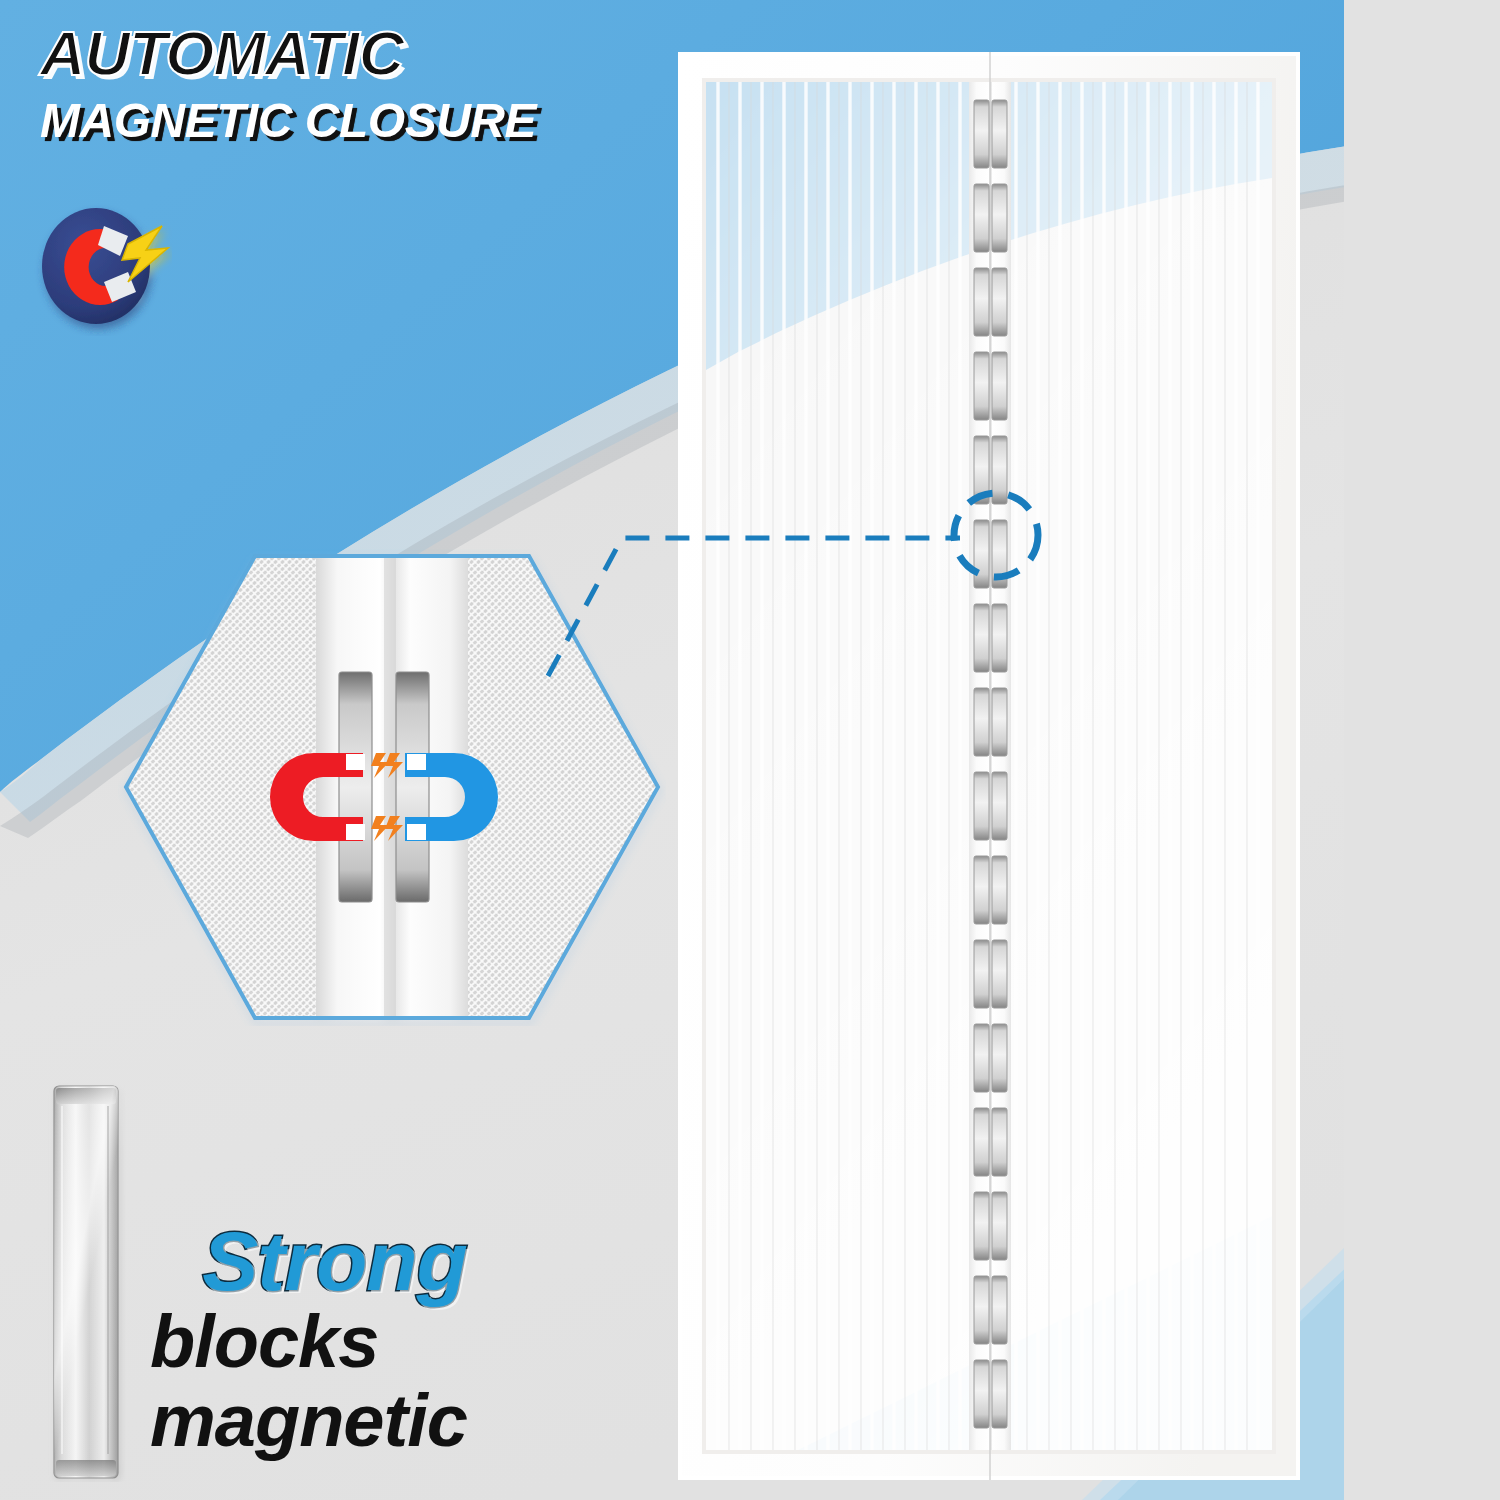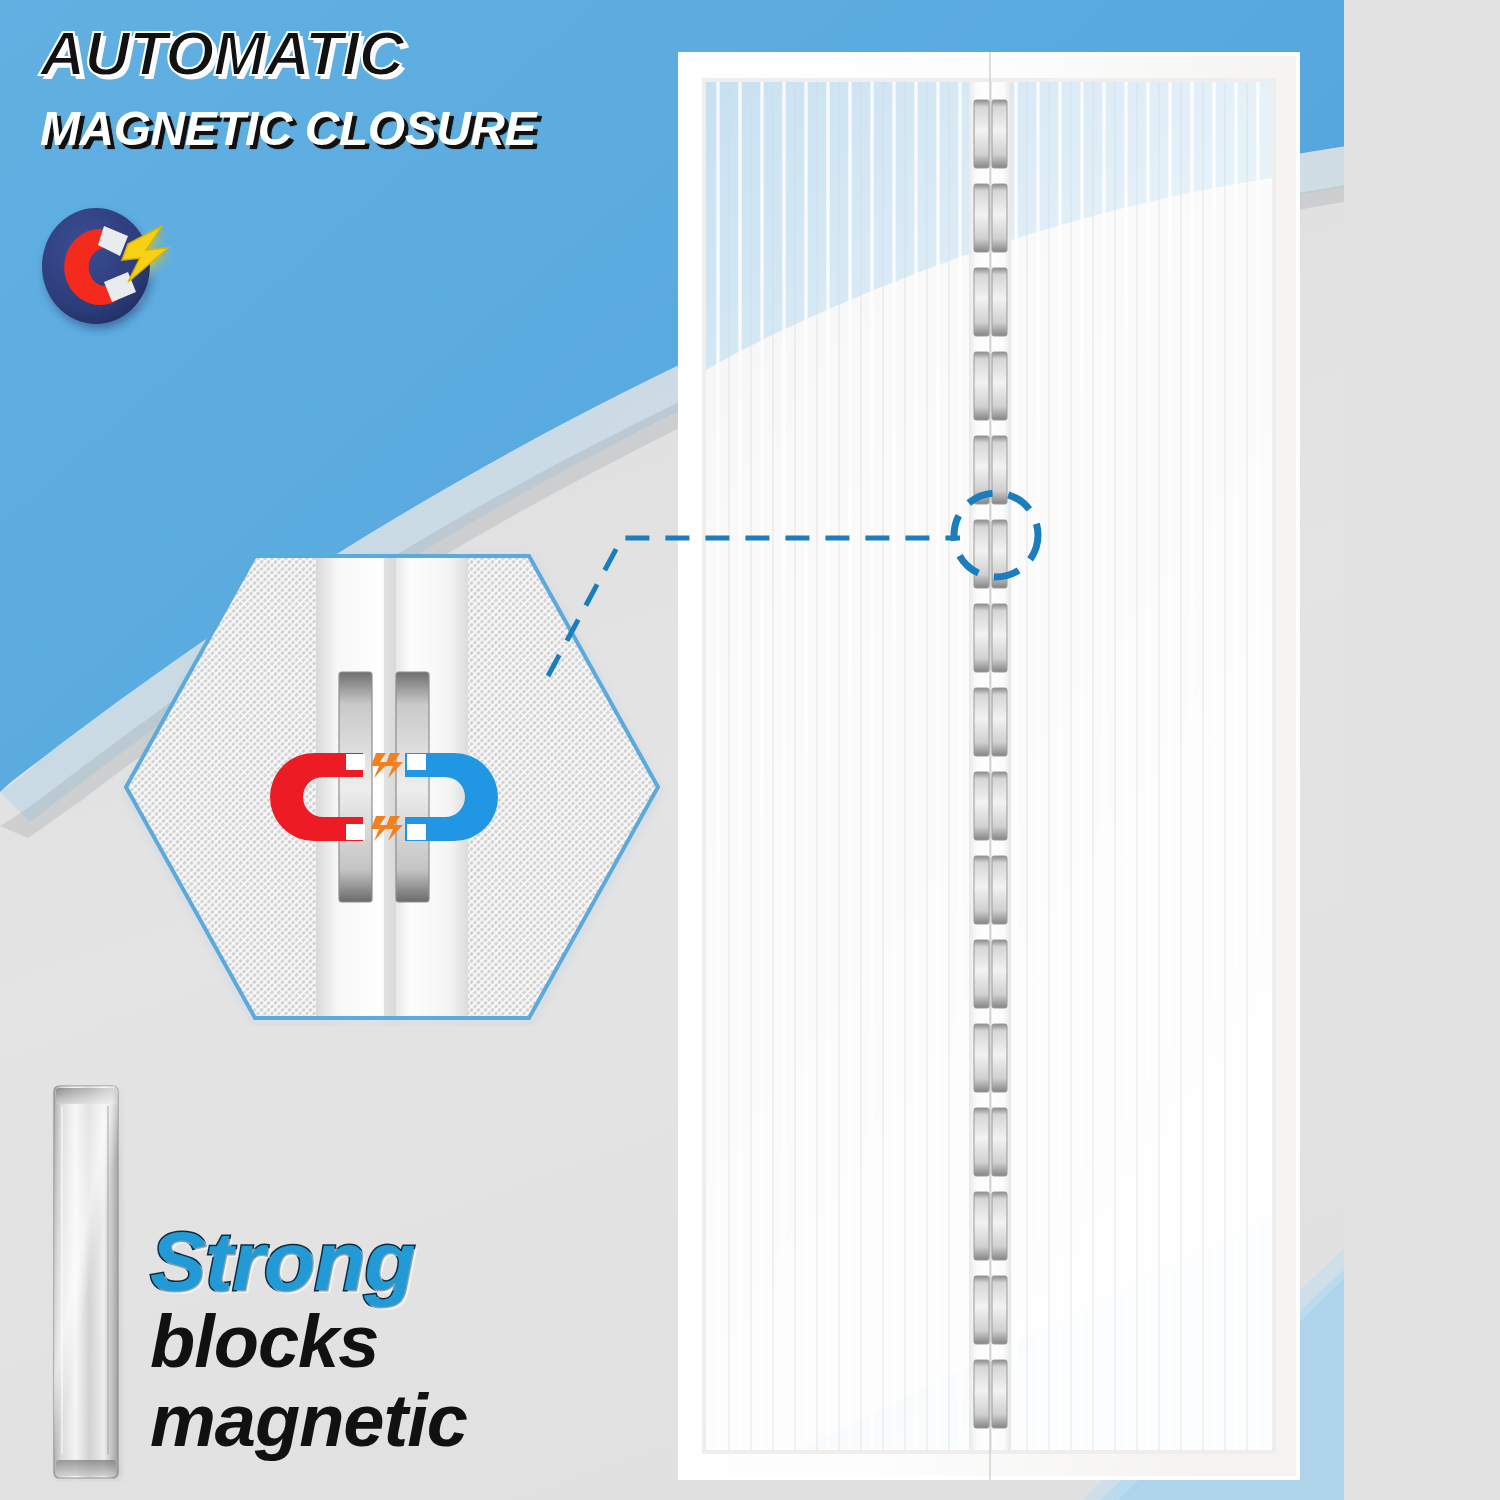--- a/index.html
+++ b/index.html
@@ -17,21 +17,21 @@
   .headline{position:absolute;left:40px;top:22px;z-index:12;}
   .hl1{
     font-size:63px;font-weight:bold;font-style:italic;letter-spacing:-1px;
     color:#111;line-height:1.0;
     -webkit-text-stroke:2px #ffffff;
     text-shadow:4px 4px 0 rgba(255,255,255,.95);
     white-space:nowrap;
   }
   .hl2{
     font-size:48px;font-weight:bold;font-style:italic;letter-spacing:-.5px;
-    color:#ffffff;line-height:1.0;margin-top:20px;
+    color:#ffffff;line-height:1.0;margin-top:12px;
     text-shadow:4px 4px 0 #111, 4px 4px 1px #111;
     white-space:nowrap;
   }
 
   
   .magnet-badge{position:absolute;left:32px;top:196px;width:140px;height:140px;z-index:12;}
 
   
   .hex-wrap{position:absolute;left:118px;top:548px;width:548px;height:478px;z-index:10;}
 
@@ -43,20 +43,21 @@
 
   
   .bottom-text{position:absolute;left:150px;top:1222px;z-index:12;}
   .bt-strong{
     font-size:84px;font-weight:bold;font-style:italic;letter-spacing:-1px;
     color:#219ad6;line-height:.95;
     -webkit-text-stroke:3px #0d2b3d;
     paint-order:stroke fill;
     text-shadow:3px 3px 0 rgba(255,255,255,.55);
     white-space:nowrap;
+    text-align:right;
   }
   .bt-line{
     font-size:74px;font-weight:bold;font-style:italic;letter-spacing:-1px;
     color:#111;line-height:1.02;white-space:nowrap;
   }
   .bt-l2{margin-top:4px;}
   .bt-l3{margin-top:2px;}
 </style>
 </head>
 <body>

